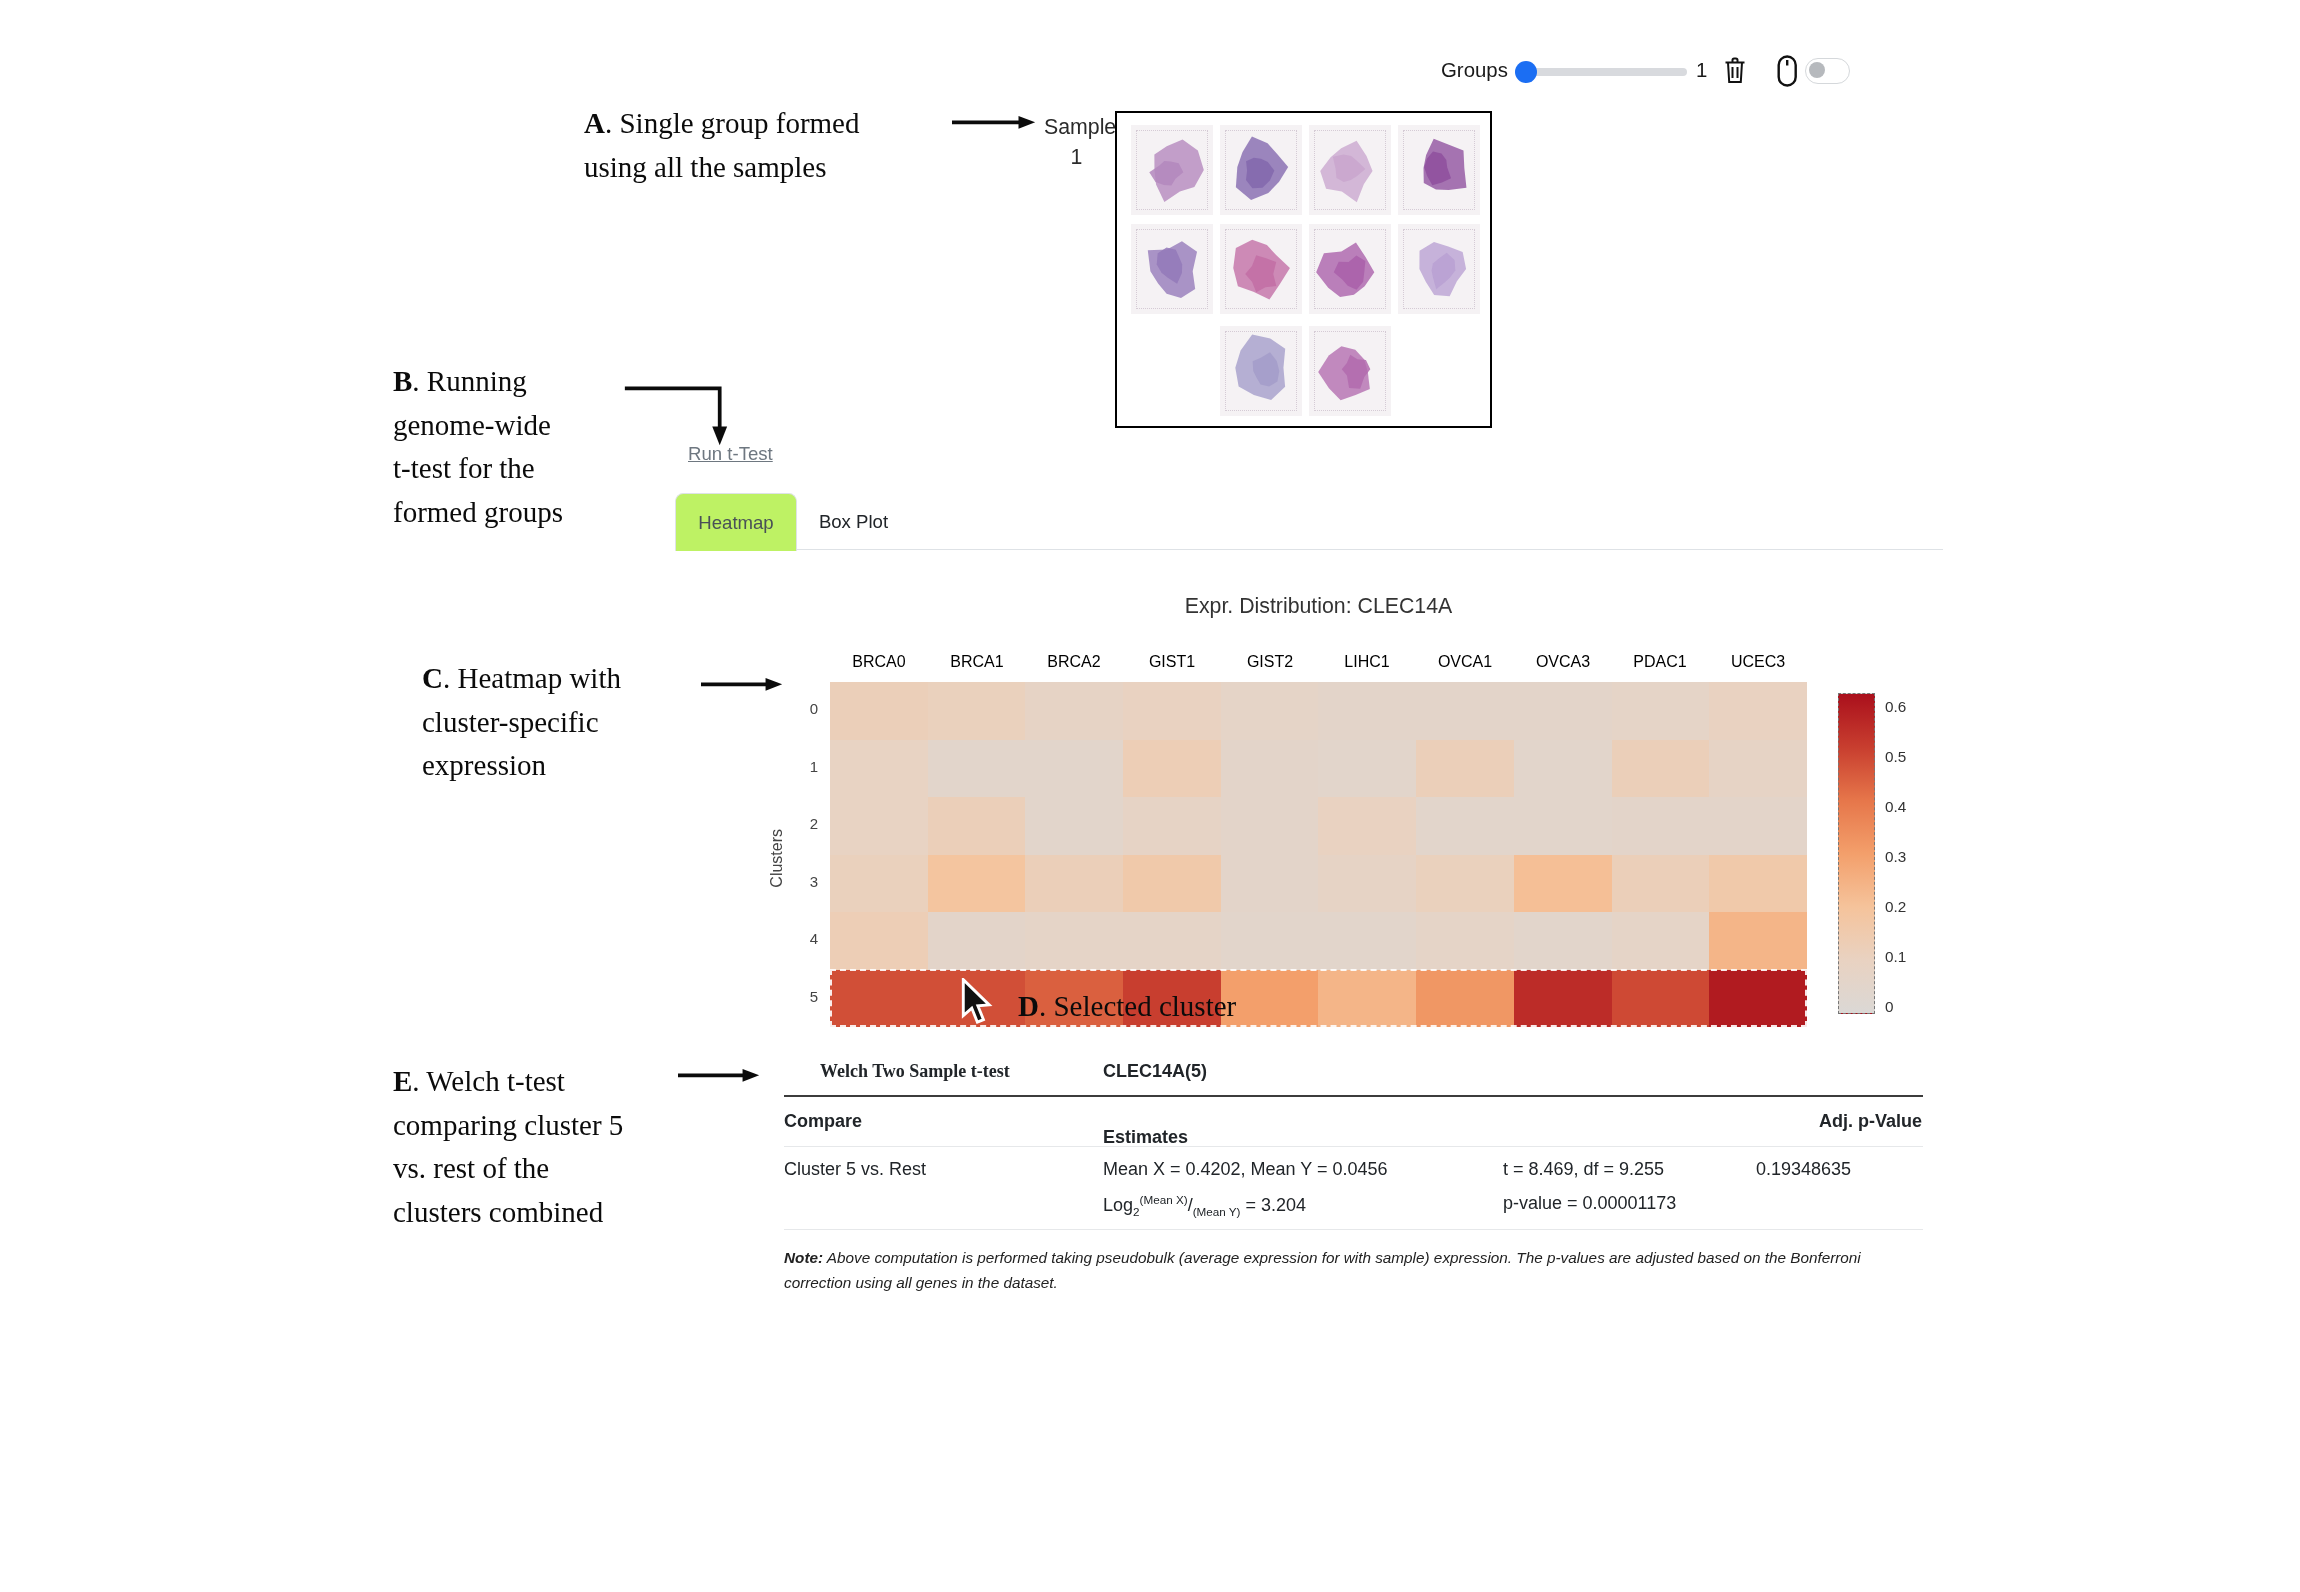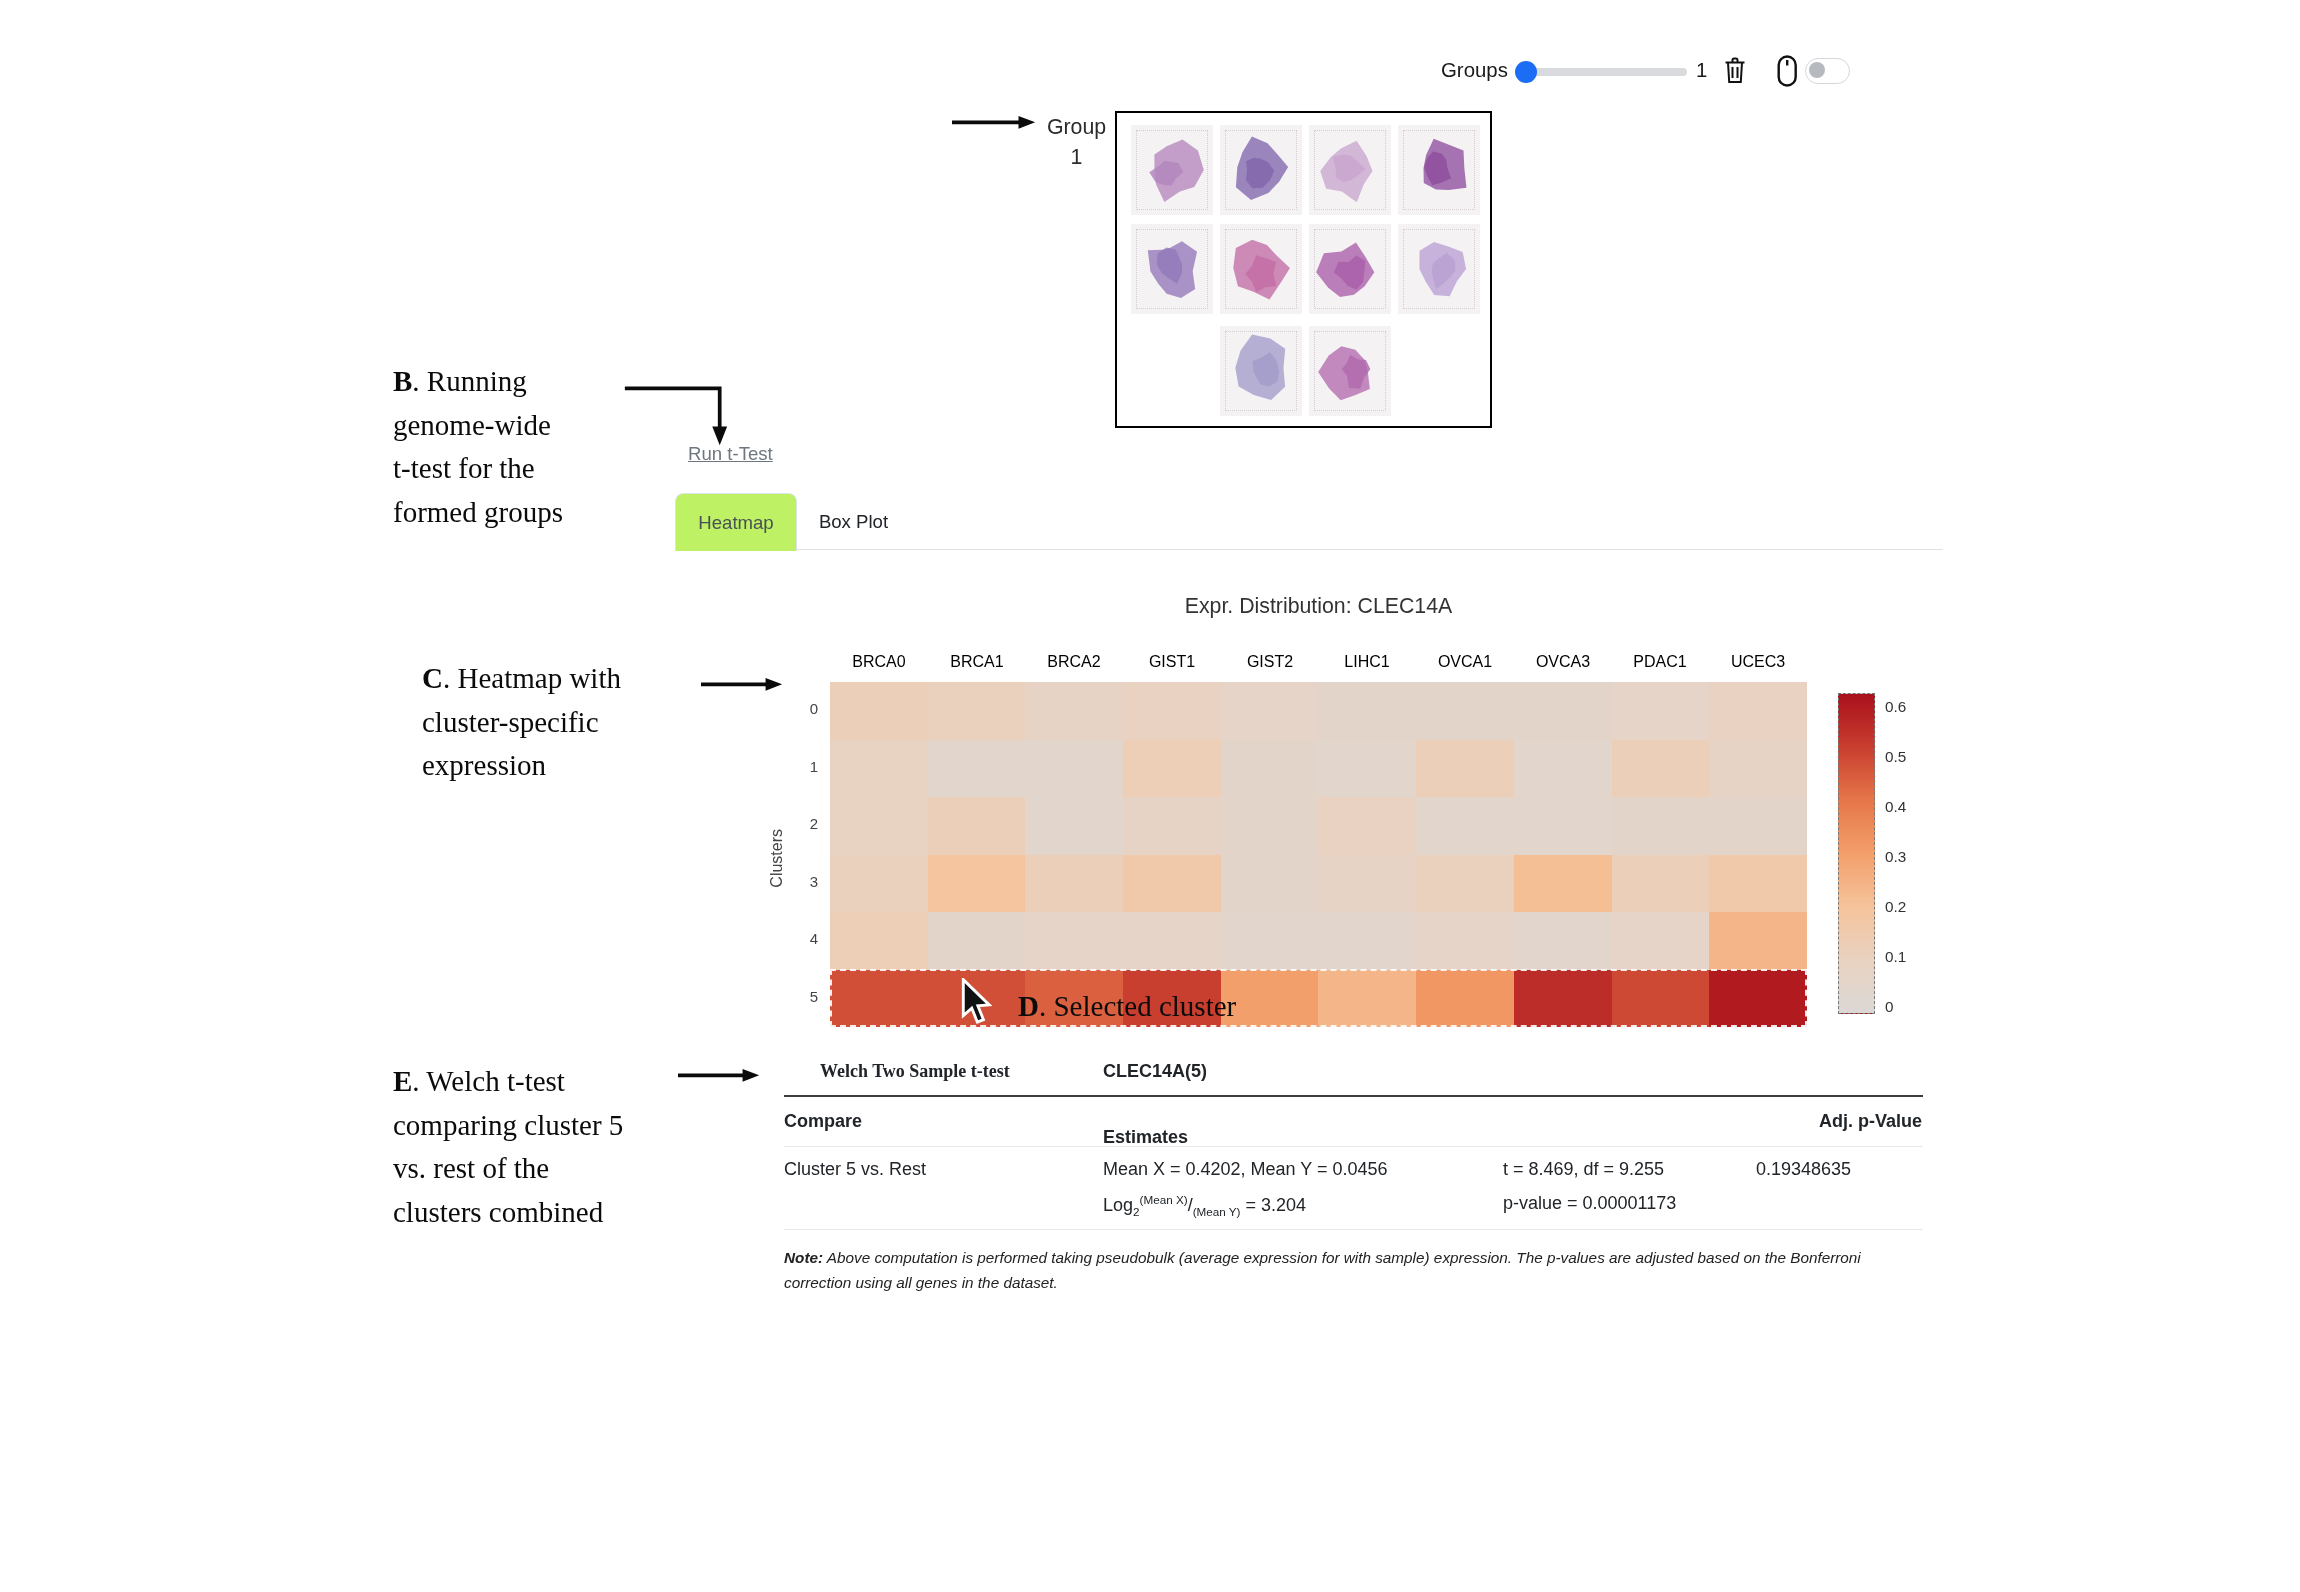--- a/index.html
+++ b/index.html
@@ -104,21 +104,21 @@
     <svg width="20.4" height="32" viewBox="0 0 20 32">
       <rect x="1.5" y="1.5" width="17" height="29" rx="8.5" fill="none" stroke="#111" stroke-width="2.4"></rect>
       <line x1="10" y1="5" x2="10" y2="10.5" stroke="#111" stroke-width="2.4"></line>
     </svg>
   </span>
   <div class="abs toggle">
     <div class="toggle-knob"></div>
   </div>
 
   <div class="abs group-label">
-    <span style="display:block">Group</span>
+    <span style="display:block">Sample</span>
     <span style="display:block">1</span>
   </div>
   <div class="abs group-box" id="group-box">
       <div class="sample" style="left: 14px; top: 12px;"><div class="frame"></div><svg width="82" height="90" viewBox="0 0 88 97">
           <path d="M78.3,48.6L68.1,66.7L52.5,71.7L35.8,83.1L26.8,64.1L25.1,48.6L25.0,31.7L38.3,22.8L55.4,15.6L71.9,27.4Z" fill="#b387bd" opacity="0.78"></path>
           <path d="M56.2,50.9L47.8,57.9L43.3,65.1L35.2,64.7L26.2,61.4L19.5,50.9L30.4,43.7L35.7,38.7L42.6,39.3L51.2,41.1Z" fill="#b387bd" opacity="0.85"></path>
         </svg></div>
       <div class="sample" style="left: 103px; top: 12px;"><div class="frame"></div><svg width="82" height="90" viewBox="0 0 88 97">
           <path d="M73.3,45.2L63.5,61.2L51.9,73.4L33.3,80.9L16.9,67.0L18.5,45.2L24.1,29.2L34.2,12.5L51.1,19.8L61.2,30.9Z" fill="#8267ad" opacity="0.78"></path>
           <path d="M58.4,49.1L53.6,59.9L45.6,67.6L34.7,68.3L27.8,59.2L29.0,49.1L27.9,39.0L36.3,35.3L44.0,36.4L51.4,40.0Z" fill="#8267ad" opacity="0.85"></path>
@@ -257,20 +257,22 @@
       <span class="cbar-tick" style="top: 948px;">0.1</span>
       <span class="cbar-tick" style="top: 998px;">0</span>
     </div>
 
   <span class="abs cursor-icon">
     <svg width="39" height="48" viewBox="0 0 24 30">
       <path d="M5 1 L5 23.5 L10.3 18.8 L13.8 27.6 L17.6 26 L14.1 17.4 L21.2 16.8 Z" fill="#111" stroke="#fff" stroke-width="1.8"></path>
     </svg>
   </span>
 
+  <div class="abs ann ann-a"><b>A</b><span>. Single group formed
+using all the samples</span></div>
   <span class="abs arrow-a">
     <svg width="85" height="16.7" viewBox="0 0 92 18">
         <line x1="0" y1="9" x2="74" y2="9" stroke="#0b0b0b" stroke-width="4"></line>
         <polygon points="72,2 90,9 72,16" fill="#0b0b0b"></polygon>
       </svg>
   </span>
   <div class="abs ann ann-b"><b>B</b><span>. Running
 genome-wide
 t-test for the
 formed groups</span></div>

